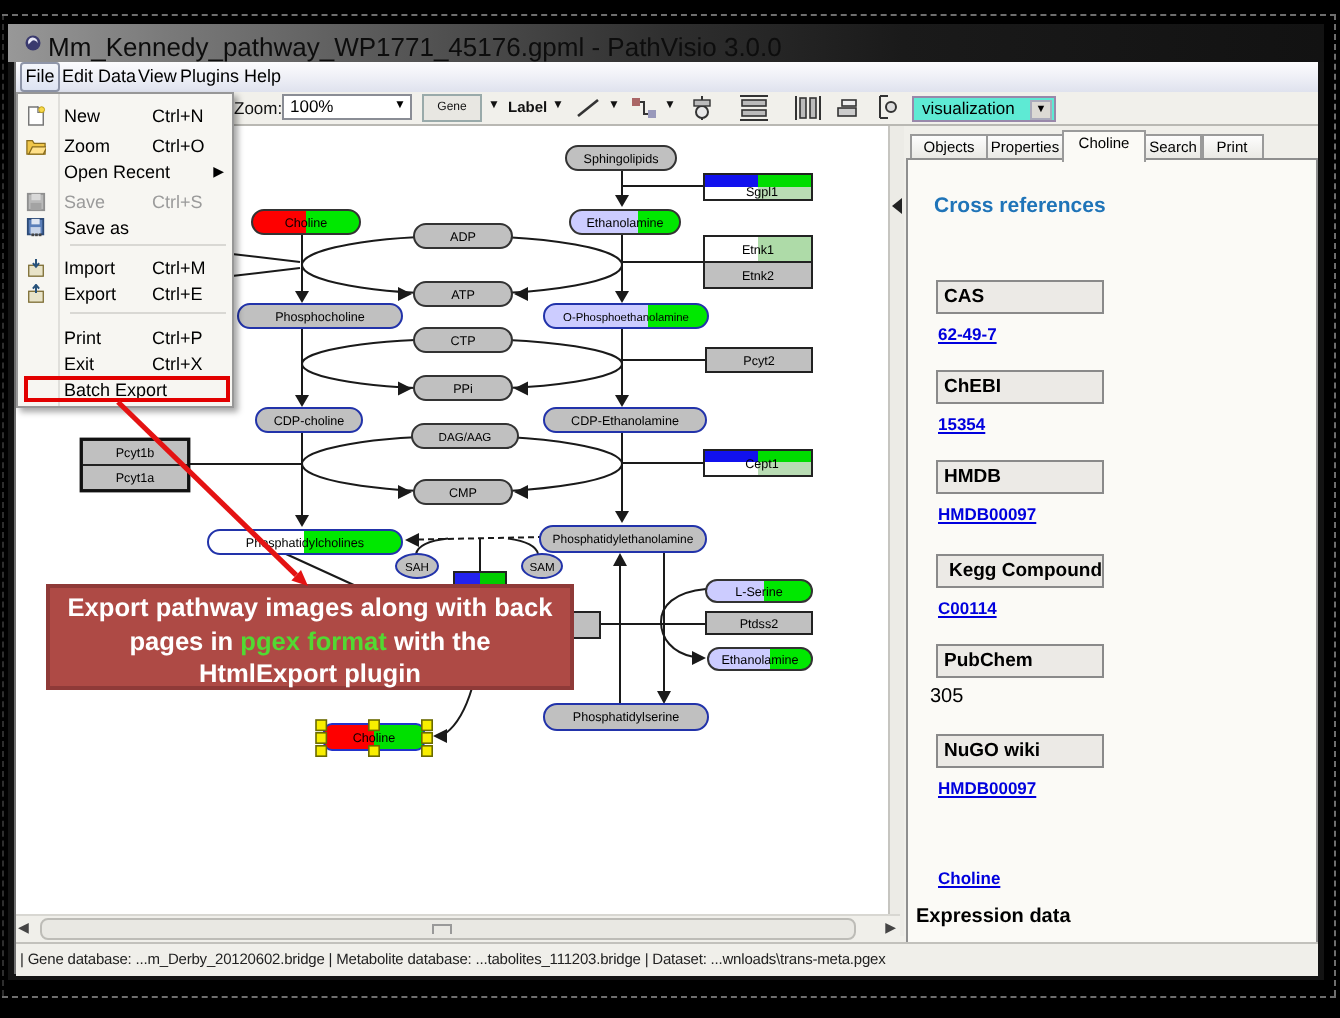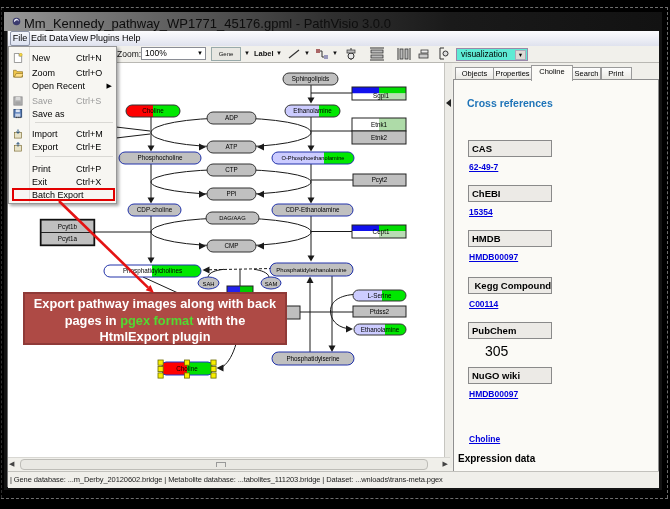--- a/index.html
+++ b/index.html
@@ -41,21 +41,21 @@
 
 #sidepanel{left:444px;top:32px;width:207px;height:407px;background:#f0efea;}
 .tab{position:absolute;top:3.5px;height:12px;border:1px solid #9a9a9a;border-bottom:none;
   background:linear-gradient(#fdfdfd,#e8e7e2);font-size:7.5px;color:#000;text-align:center;line-height:12px;}
 #tabBack{top:2px!important;height:15px;background:#fbfaf6;z-index:2;}
 #panelbox{position:absolute;left:1px;top:16px;width:204px;height:391px;background:#fbfaf6;border:1px solid #8f8f8f;}
 #crossref{position:absolute;left:13px;top:17px;font-size:10.5px;font-weight:bold;color:#1f74b8;}
 .refbox{position:absolute;left:14px;width:79px;height:15px;background:#eceae6;border:1px solid #8a8a8a;
   font-size:9.5px;font-weight:bold;color:#000;line-height:15px;padding-left:3px;}
 .reflink{position:absolute;left:15px;font-size:8.5px;font-weight:bold;color:#0000dd;text-decoration:underline;}
-.refplain{position:absolute;left:31px;font-size:14px;color:#000;}
+.refplain{position:absolute;left:11px;font-size:10px;color:#000;}
 #expdata{position:absolute;left:4px;top:373px;font-size:10px;font-weight:bold;color:#000;}
 
 
 #statusbar{left:0;top:440px;width:651px;height:16px;background:#f0efea;border-top:1px solid #c2c1bc;
   font-size:7.5px;color:#222;line-height:15px;white-space:nowrap;letter-spacing:-0.1px;}
 
 
 #filemenu{left:0px;top:15px;width:107px;height:156px;background:#f7f6f2;border:1px solid #979797;
   box-shadow:2px 2px 3px rgba(0,0,0,0.35);}
 #filemenu .sepv{position:absolute;left:20px;top:0;height:156px;border-left:1px solid #e0dfdb;}

